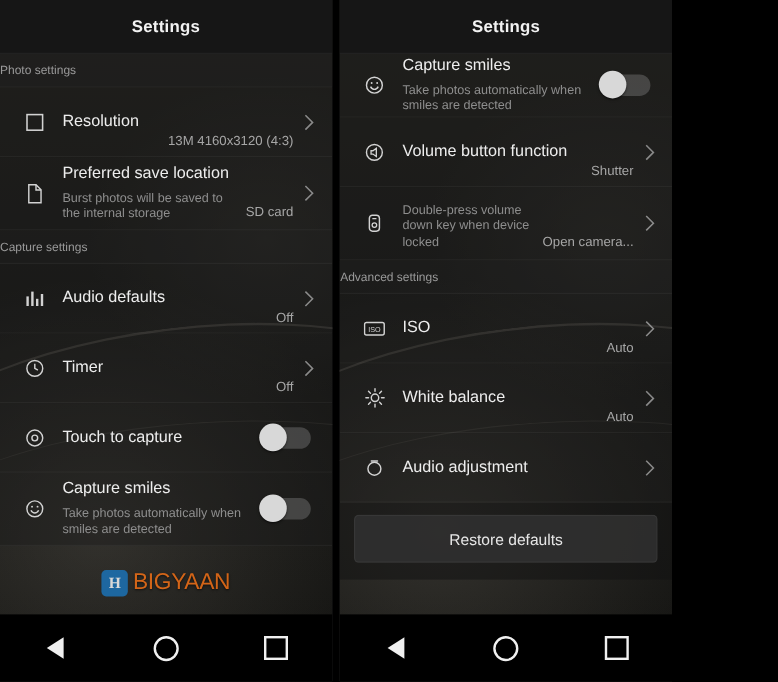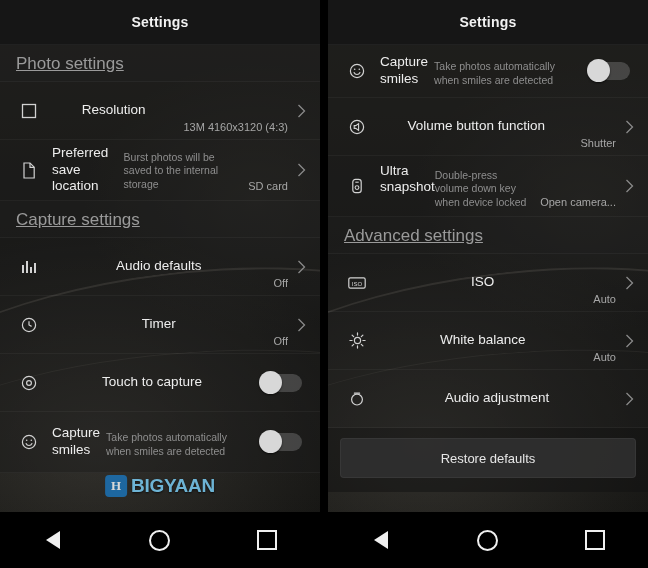--- a/index.html
+++ b/index.html
@@ -9,21 +9,21 @@
   }
   body {
     width: 648px;
     height: 568px;
     font-family: "Liberation Sans", sans-serif;
     color: #e8e8e8;
     overflow: hidden;
   }
   .screens {
     display: flex;
-    width: 648px;
+    width: 560px;
     height: 568px;
     align-items: flex-end;
   }
   .phone {
     width: 320px;
     height: 568px;
     position: relative;
     overflow: hidden;
     background: #1c1c1c;
   }
@@ -86,26 +86,25 @@
     letter-spacing: 0.2px;
   }
 
   .list {
     flex: 1;
     overflow: hidden;
     position: relative;
   }
 
   .section-header {
-    font-size: 17px;
+    font-size: 10px;
     color: #9a9a9a;
-    padding: 9px 16px 7px 16px;
+    padding: 9px 16px 7px 0;
     background: rgba(30,30,30,0.55);
     border-bottom: 1px solid rgba(255,255,255,0.045);
-    text-decoration: underline;
   }
 
   .row {
     display: flex;
     align-items: center;
     padding: 0 12px 0 16px;
     min-height: 57px;
     border-bottom: 1px solid rgba(255,255,255,0.045);
     background: rgba(26,26,26,0.42);
   }
@@ -117,21 +116,21 @@
     display: flex;
     align-items: center;
     justify-content: center;
     color: #d2d2d2;
     margin-right: 10px;
   }
   .row .txt {
     flex: 1;
     min-width: 0;
     display: flex;
-    flex-direction: row;
+    flex-direction: column;
     justify-content: center;
     padding-right: 8px;
   }
   .row .label {
     font-size: 13.5px;
     color: #ededed;
     line-height: 1.25;
   }
   .row .sub {
     font-size: 10.5px;
@@ -248,22 +247,22 @@
     margin-right: 4px;
   }
   .watermark .wm-badge span {
     color: #fff;
     font-size: 13px;
     font-weight: bold;
     font-family: "Liberation Serif", serif;
   }
   .watermark .wm-text {
     font-size: 19px;
-    font-weight: bold;
-    color: #7dd3fc;
+    font-weight: normal;
+    color: #f97316;
     letter-spacing: -0.3px;
     text-shadow: 0 1px 2px rgba(0,0,0,0.8);
   }
   svg { display: block; }
 </style>
 </head>
 <body>
 
 <div class="screens">
 
@@ -463,21 +462,20 @@
 
         <div class="row tall">
           <div class="ico">
             <svg width="16" height="16" viewBox="0 0 16 16">
                 <rect x="3.8" y="1.3" width="8.4" height="13.4" rx="2.6" fill="none" stroke="#d2d2d2" stroke-width="1.2"></rect>
                 <circle cx="8" cy="9.6" r="1.9" fill="none" stroke="#d2d2d2" stroke-width="1.1"></circle>
                 <path d="M6.3 4.2h3.4" stroke="#d2d2d2" stroke-width="1.1"></path>
               </svg>
           </div>
           <div class="txt">
-            <div class="label">Ultra snapshot</div>
             <div class="sub">Double-press volume down key when device locked</div>
           </div>
           <div class="value">Open camera...</div>
           <div class="chev">
             <svg width="9" height="14" viewBox="0 0 9 14">
                 <polyline points="1.5,1 7.5,7 1.5,13" fill="none" stroke="#8a8a8a" stroke-width="1.3"></polyline>
               </svg>
           </div>
         </div>
 

